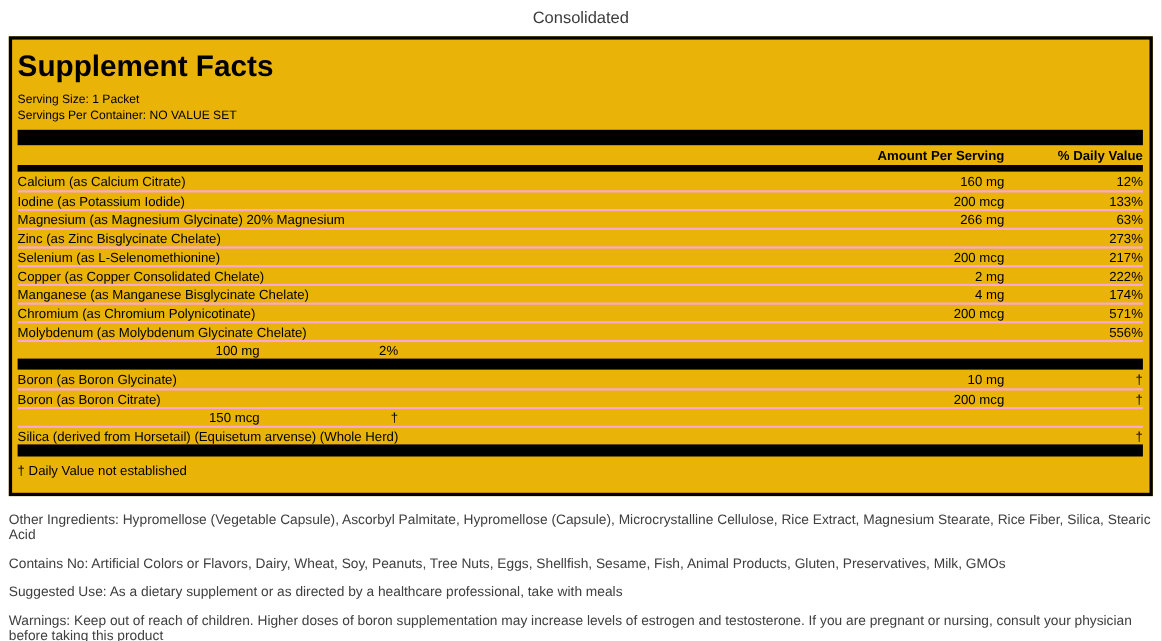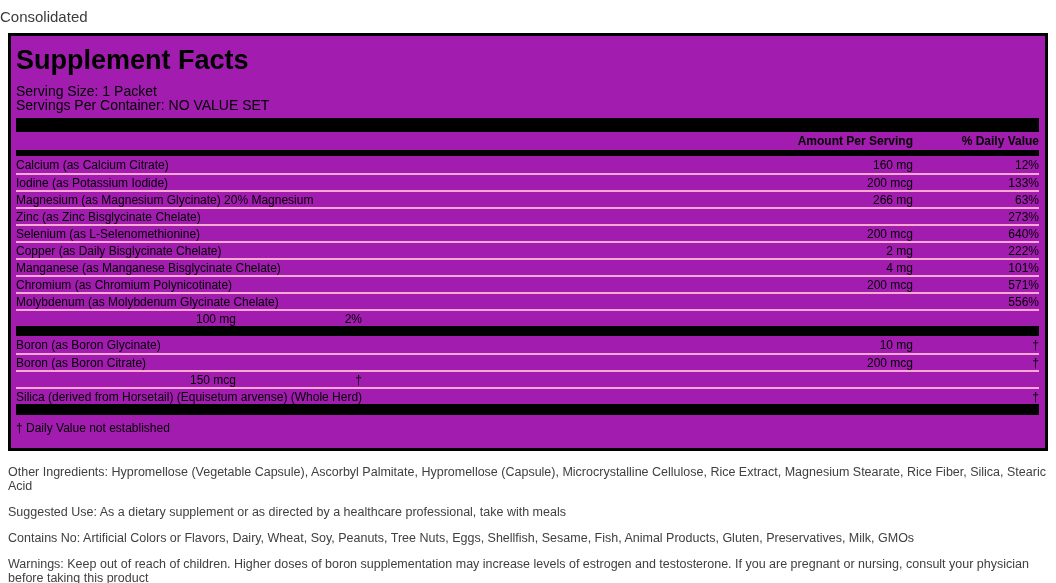--- a/index.html
+++ b/index.html
@@ -6,41 +6,41 @@
   html, body { margin: 0; padding: 0; }
   body {
     width: 1056px;
     height: 583px;
     background: #ffffff;
     font-family: "Liberation Sans", sans-serif;
     color: #000;
     overflow: hidden;
   }
   .page-title {
-    text-align: left;
+    text-align: center;
     font-size: 15px;
     color: #3b3b3b;
     padding-top: 7px;
     line-height: 19px;
   }
   .facts-box {
     margin: 7px 8px 0 8px;
     border: 3px solid #000;
     padding: 8px 6px 13px 5px;
-    background: #a21caf;
+    background: #eab308;
   }
   .facts-title {
     font-size: 27px;
     font-weight: bold;
     line-height: 30px;
     margin: 1px 0 9px 0;
     color: #000;
   }
   .serving-line {
-    font-size: 14px;
+    font-size: 11px;
     line-height: 14px;
     color: #000;
   }
   .bar { background: #000; width: 100%; }
   .bar-thick   { height: 14px; margin-top: 6px; }
   .bar-mid     { height: 6px; }
   .bar-section { height: 10px; }
   .bar-bottom  { height: 11px; }
   .header-row {
     display: flex;
@@ -115,31 +115,31 @@
         <span class="c-amt">266 mg</span>
         <span class="c-dv">63%</span>
       </div>
       <div class="t-row">
         <span class="c-name">Zinc (as Zinc Bisglycinate Chelate)</span>
         <span class="c-dv">273%</span>
       </div>
       <div class="t-row">
         <span class="c-name">Selenium (as L-Selenomethionine)</span>
         <span class="c-amt">200 mcg</span>
-        <span class="c-dv">640%</span>
+        <span class="c-dv">217%</span>
       </div>
       <div class="t-row">
-        <span class="c-name">Copper (as Daily Bisglycinate Chelate)</span>
+        <span class="c-name">Copper (as Copper Consolidated Chelate)</span>
         <span class="c-amt">2 mg</span>
         <span class="c-dv">222%</span>
       </div>
       <div class="t-row">
         <span class="c-name">Manganese (as Manganese Bisglycinate Chelate)</span>
         <span class="c-amt">4 mg</span>
-        <span class="c-dv">101%</span>
+        <span class="c-dv">174%</span>
       </div>
       <div class="t-row">
         <span class="c-name">Chromium (as Chromium Polynicotinate)</span>
         <span class="c-amt">200 mcg</span>
         <span class="c-dv">571%</span>
       </div>
       <div class="t-row">
         <span class="c-name">Molybdenum (as Molybdenum Glycinate Chelate)</span>
         <span class="c-dv">556%</span>
       </div>
@@ -172,16 +172,16 @@
       </div>
     </div>
 
   <div class="bar bar-bottom"></div>
 
   <div class="footnote">† Daily Value not established</div>
 </div>
 
 <div class="details">
   <p>Other Ingredients: Hypromellose (Vegetable Capsule), Ascorbyl Palmitate, Hypromellose (Capsule), Microcrystalline Cellulose, Rice Extract, Magnesium Stearate, Rice Fiber, Silica, Stearic Acid</p>
+  <p>Contains No: Artificial Colors or Flavors, Dairy, Wheat, Soy, Peanuts, Tree Nuts, Eggs, Shellfish, Sesame, Fish, Animal Products, Gluten, Preservatives, Milk, GMOs</p>
   <p>Suggested Use: As a dietary supplement or as directed by a healthcare professional, take with meals</p>
-  <p>Contains No: Artificial Colors or Flavors, Dairy, Wheat, Soy, Peanuts, Tree Nuts, Eggs, Shellfish, Sesame, Fish, Animal Products, Gluten, Preservatives, Milk, GMOs</p>
   <p>Warnings: Keep out of reach of children. Higher doses of boron supplementation may increase levels of estrogen and testosterone. If you are pregnant or nursing, consult your physician before taking this product</p>
 </div>
 
 </body></html>

